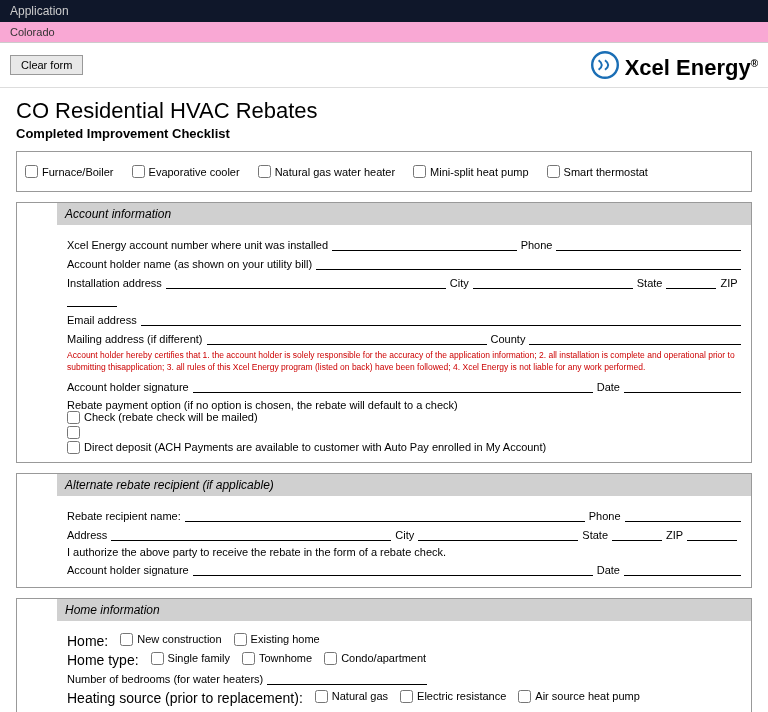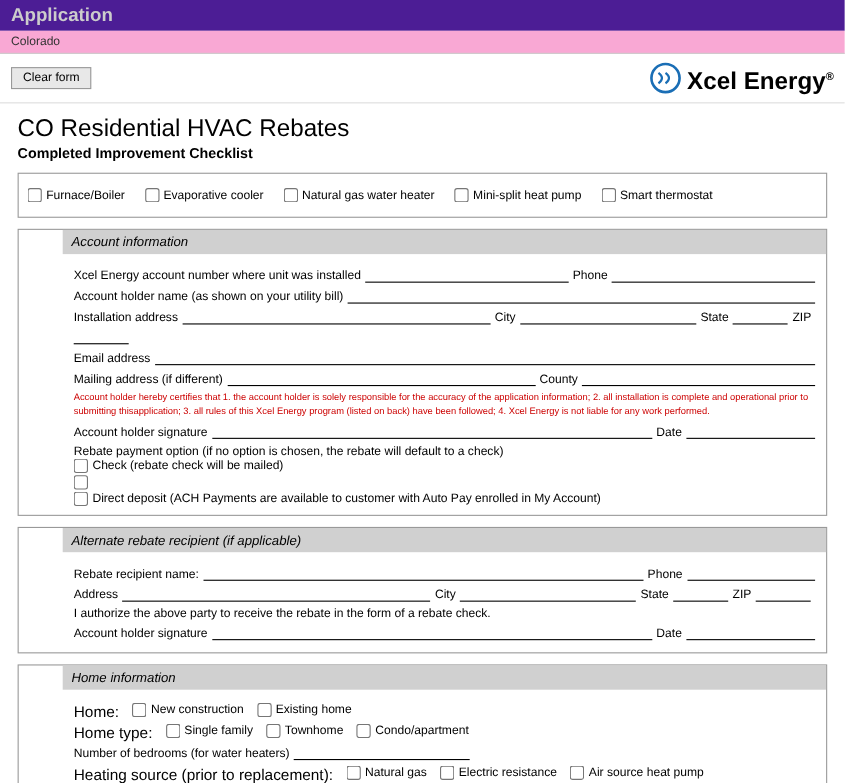--- a/index.html
+++ b/index.html
@@ -1,18 +1,18 @@
 <!DOCTYPE html>
 <html><head>
   <meta charset="utf-8">
   <style>
     * { box-sizing: border-box; margin: 0; padding: 0; }
     body { font-family: Arial, sans-serif; font-size: 11px; background: #fff; color: #000; width: 768px; }
 
-    .top-bar { background: #4c1d95; color: #ccc; padding: 4px 10px; font-size: 17px; font-weight: bold; }
+    .top-bar { background: #0f172a; color: #ccc; padding: 4px 10px; font-size: 12px; }
     .sub-bar { background: #f9a8d4; padding: 4px 10px; font-size: 11px; color: #333; border-bottom: 1px solid #ccc; }
     .toolbar { padding: 6px 10px; display: flex; align-items: center; justify-content: space-between; border-bottom: 1px solid #ddd; }
     .clear-btn { border: 1px solid #999; background: #e8e8e8; padding: 3px 10px; font-size: 11px; cursor: pointer; }
     .logo { display: flex; align-items: flex-end; gap: 4px; font-size: 22px; font-weight: bold; }
     .logo-icon { width: 32px; height: 32px; }
     .logo-text { color: #000; }
     .logo-reg { font-size: 10px; vertical-align: super; }
 
     .main { padding: 10px 16px; }
     .page-title { font-size: 22px; font-weight: normal; margin-bottom: 2px; }

